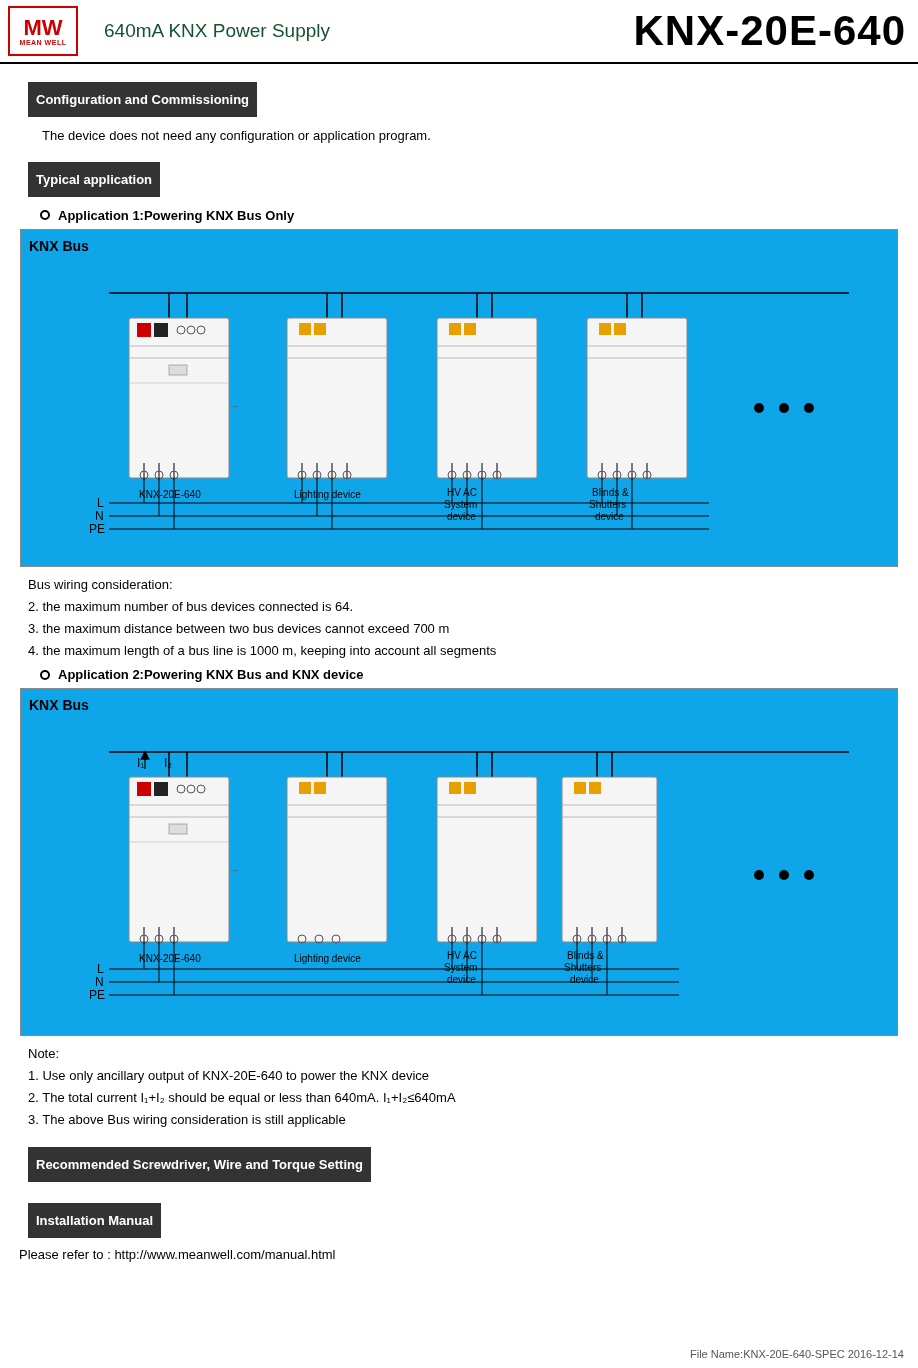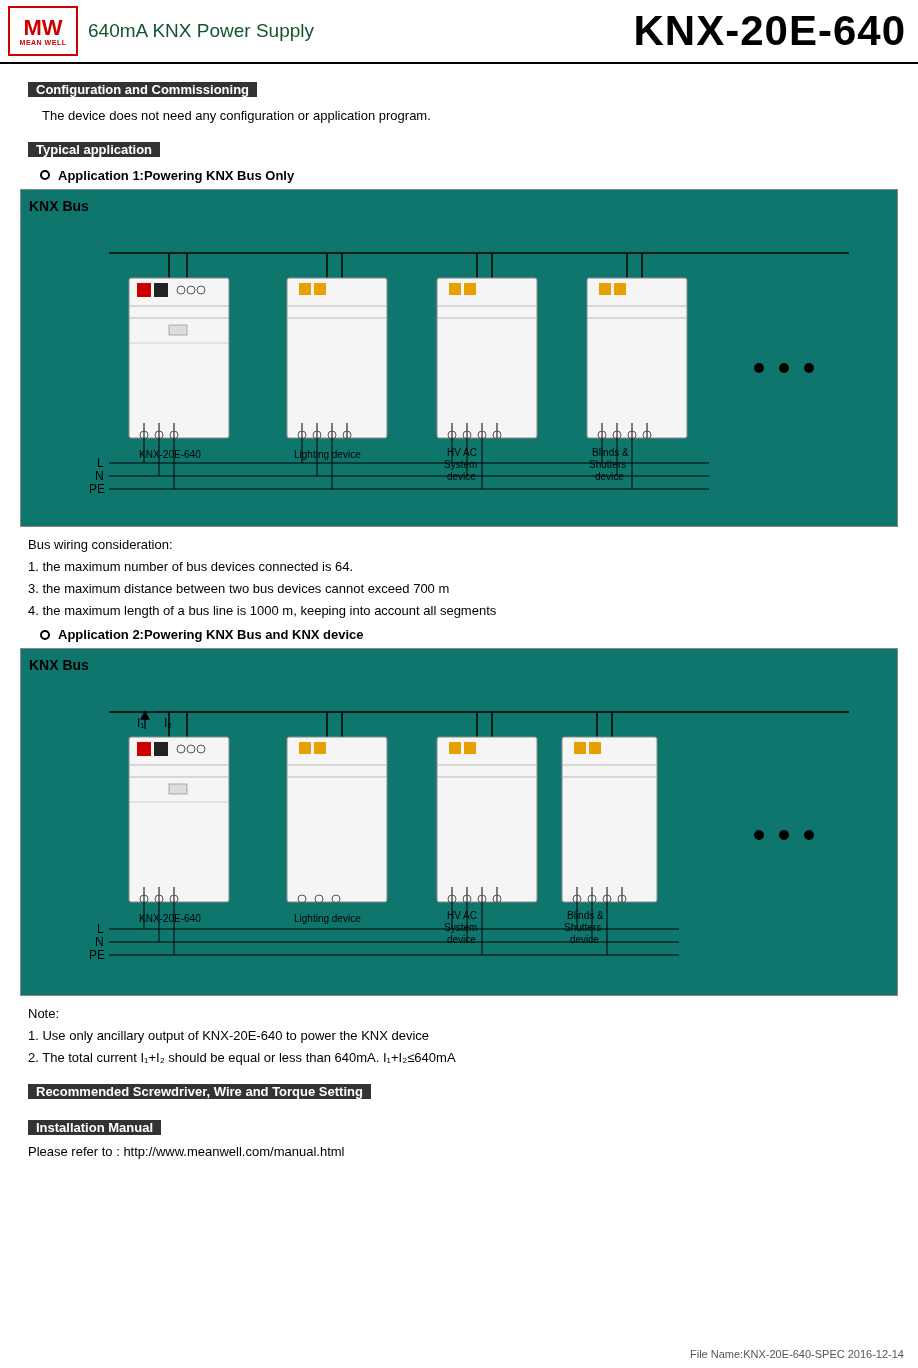--- a/index.html
+++ b/index.html
@@ -28,21 +28,21 @@
       margin-bottom: 10px;
     }
     .logo-box {
       width: 70px;
       height: 50px;
       border: 2px solid #cc0000;
       display: flex;
       flex-direction: column;
       align-items: center;
       justify-content: center;
-      margin-right: 10px;
+      margin-right: 26px;
       flex-shrink: 0;
     }
     .logo-mw {
       font-size: 22px;
       font-weight: bold;
       color: #cc0000;
       line-height: 1;
     }
     .logo-text {
       font-size: 7px;
@@ -62,21 +62,21 @@
       letter-spacing: 1px;
       font-family: Arial, sans-serif;
     }
     
     .section-title-bar {
       background: #333;
       color: #fff;
       font-weight: bold;
       font-size: 13px;
       display: inline-block;
-      padding: 0 8px;
+      padding: 10px 8px;
       margin: 8px 0 5px 18px;
     }
     .section-block {
       margin: 0 10px 8px 10px;
     }
     .section-text {
       font-size: 13px;
       margin: 4px 18px 6px 32px;
       line-height: 1.5;
     }
@@ -96,21 +96,21 @@
       border: 2px solid #000;
       margin-right: 8px;
       flex-shrink: 0;
     }
     
     .diagram-container {
       border: 1.5px solid #888;
       margin: 6px 10px 8px 10px;
       padding: 8px 24px 8px 8px;
       position: relative;
-      background: #0f766e;
+      background: #0ea5e9;
     }
     .knx-bus-label {
       font-size: 14px;
       font-weight: bold;
       position: absolute;
       left: 8px;
       top: 8px;
     }
     
     .diagram-svg {
@@ -136,21 +136,21 @@
       bottom: 8px;
       right: 14px;
       font-size: 11px;
       color: #555;
     }
     .install-manual-section {
       margin: 6px 10px 4px 10px;
     }
     .install-manual-text {
       font-size: 13px;
-      margin: 4px 18px 4px 18px;
+      margin: 4px 18px 4px 9px;
     }
   </style>
 </head>
 <body>
 
 <div class="page">
 
   <div class="header">
     <div class="logo-box">
       <span class="logo-mw">MW</span>
@@ -291,21 +291,21 @@
 
         <line x1="573" y1="240" x2="573" y2="265" stroke="#000" stroke-width="1"></line>
         <line x1="588" y1="240" x2="588" y2="278" stroke="#000" stroke-width="1"></line>
         <line x1="603" y1="240" x2="603" y2="291" stroke="#000" stroke-width="1"></line>
       </svg>
     </div>
 
     
     <div class="notes-block">
       <p>Bus wiring consideration:</p>
-      <p>1. the maximum number of bus devices connected is 64.</p>
+      <p>2. the maximum number of bus devices connected is 64.</p>
       <p>3. the maximum distance between two bus devices cannot exceed 700 m</p>
       <p>4. the maximum length of a bus line is 1000 m, keeping into account all segments</p>
     </div>
 
     
     <div class="subsection-title">
       <span class="circle-bullet"></span>
       <span>Application 2:Powering KNX Bus and KNX device</span>
     </div>
 
@@ -421,20 +421,21 @@
         <line x1="563" y1="245" x2="563" y2="285" stroke="#000" stroke-width="1"></line>
         <line x1="578" y1="245" x2="578" y2="298" stroke="#000" stroke-width="1"></line>
       </svg>
     </div>
 
     
     <div class="notes-block">
       <p>Note:</p>
       <p>1. Use only ancillary output of KNX-20E-640 to power the KNX device</p>
       <p>2. The total current  I₁+I₂ should be equal or less than 640mA. I₁+I₂≤640mA</p>
+      <p>3. The above Bus wiring consideration is still applicable</p>
     </div>
   </div>
 
   <div class="section-block">
     <span class="section-title-bar">Recommended Screwdriver, Wire and Torque Setting</span>
   </div>
 
   <div class="install-manual-section">
     <span class="section-title-bar">Installation Manual</span>
     <p class="install-manual-text">Please refer to : http://www.meanwell.com/manual.html</p>

